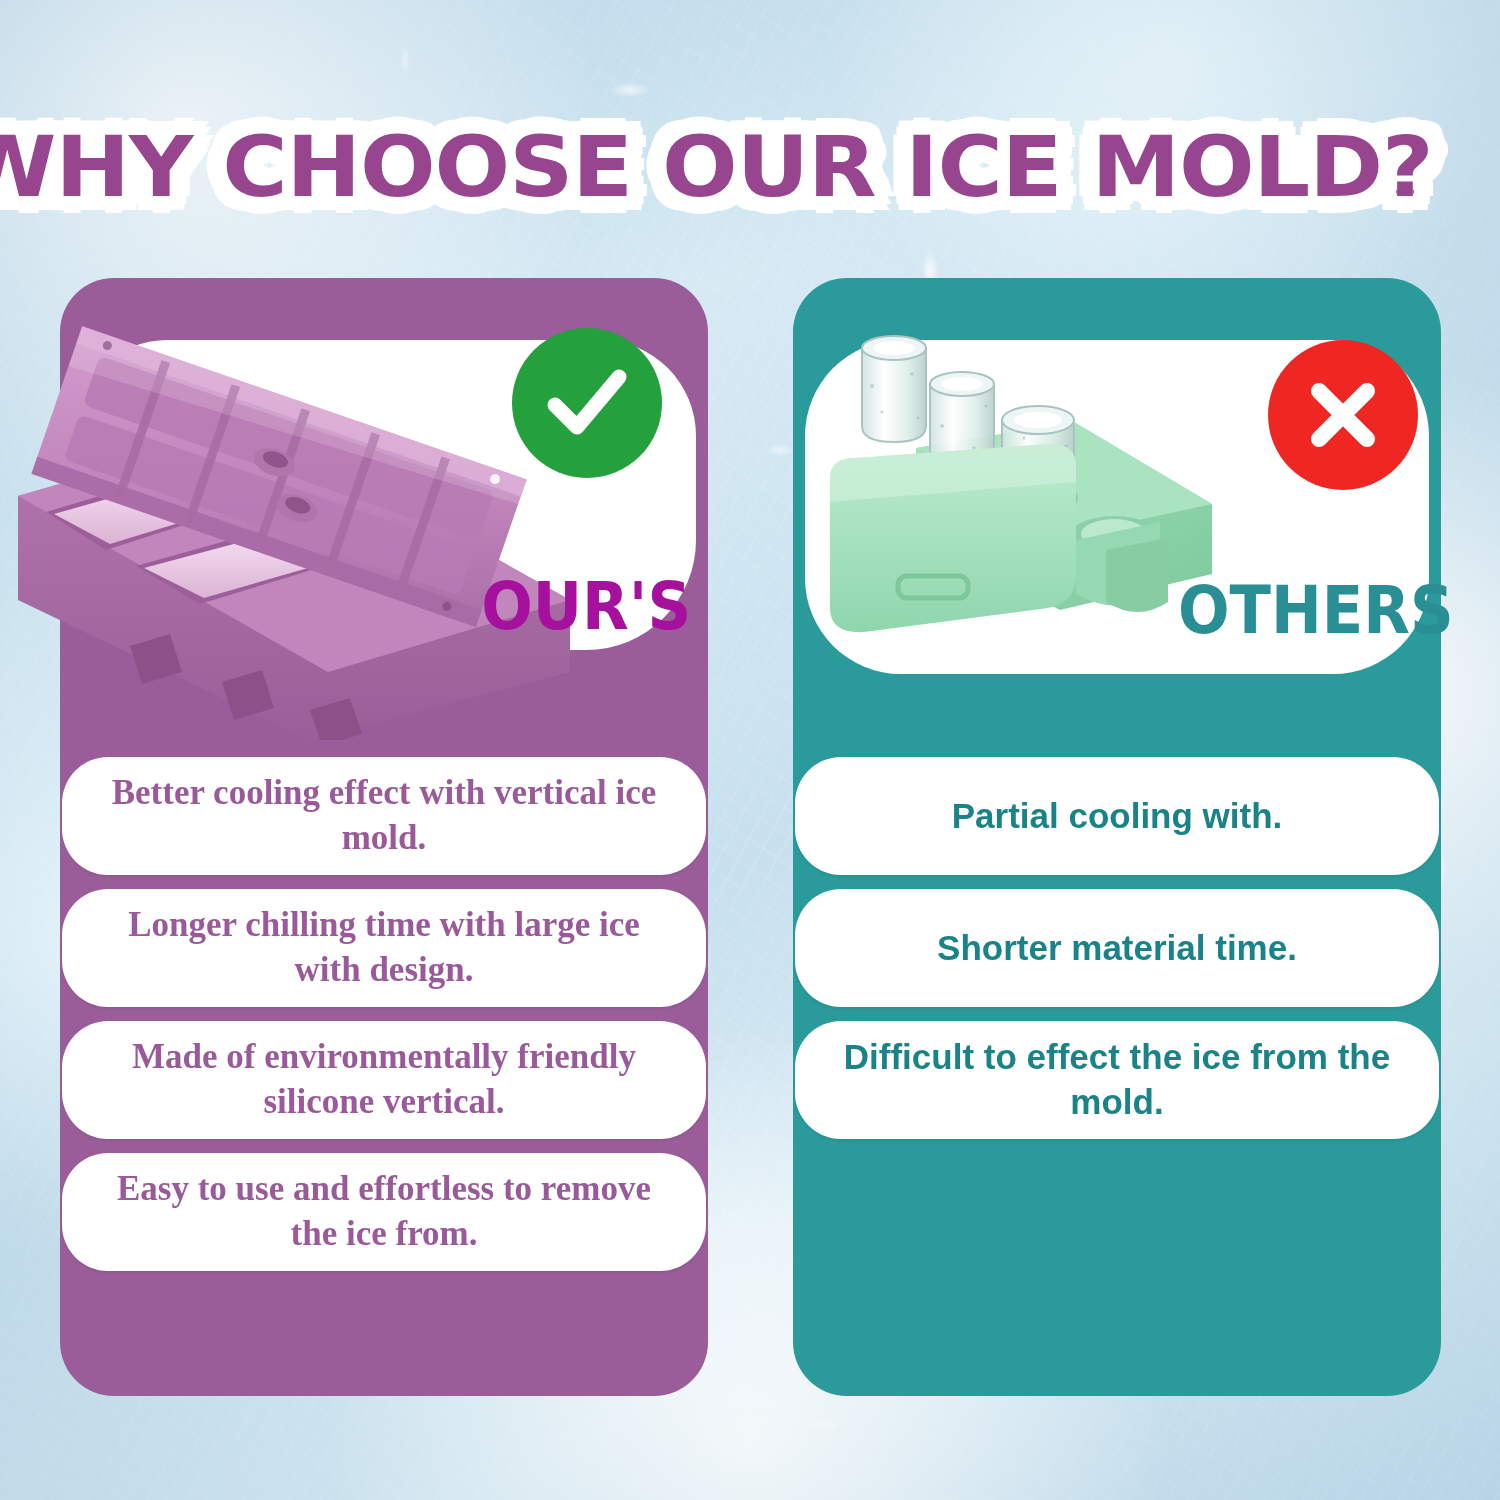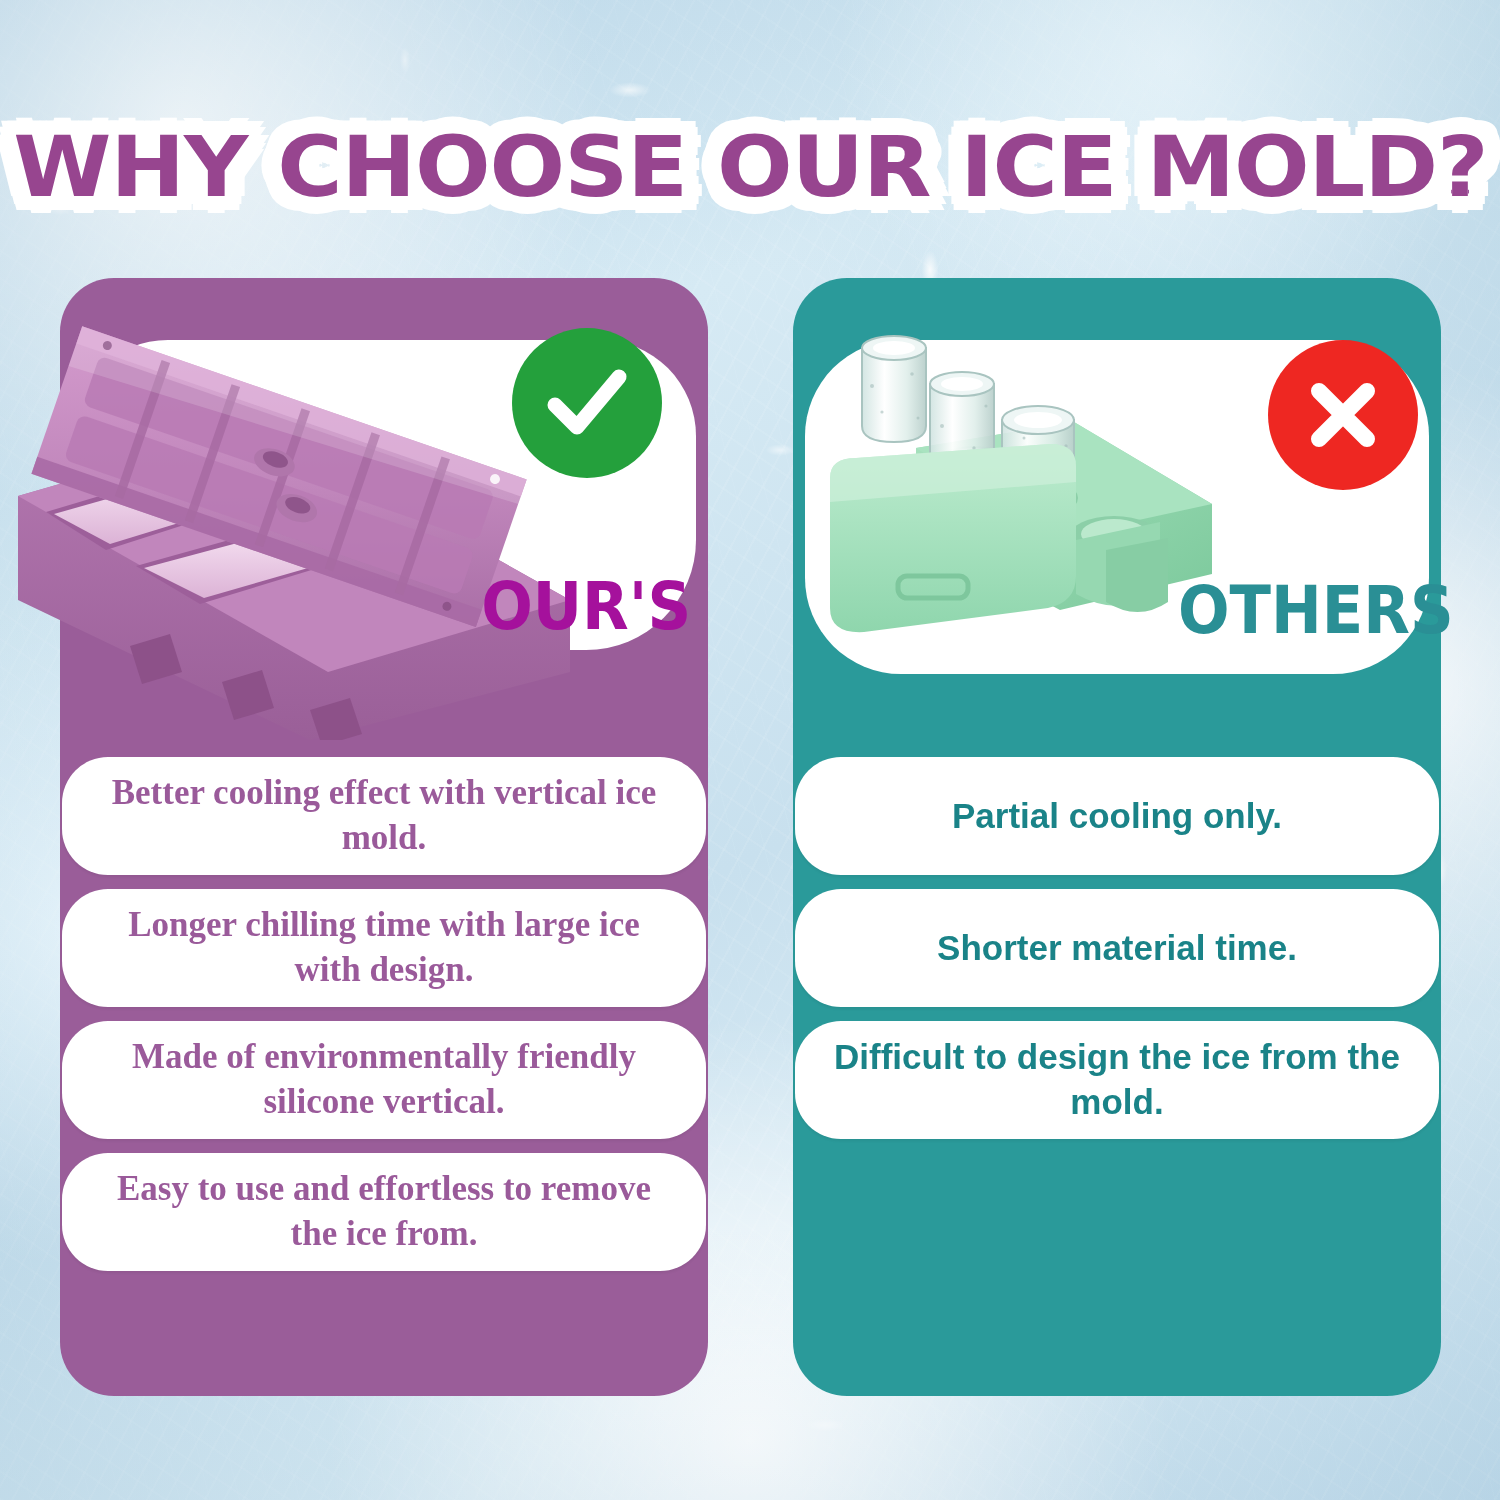--- a/index.html
+++ b/index.html
@@ -59,21 +59,21 @@
       repeating-linear-gradient(118deg, rgba(255,255,255,.16) 0 2px, rgba(255,255,255,0) 2px 17px),
       repeating-linear-gradient(34deg, rgba(255,255,255,.13) 0 2px, rgba(255,255,255,0) 2px 23px),
       repeating-linear-gradient(76deg, rgba(180,210,230,.12) 0 1px, rgba(255,255,255,0) 1px 29px);
   }
   #bg .vig {
     position:absolute; inset:0;
     background:radial-gradient(ellipse at 50% 50%, rgba(255,255,255,0) 45%, rgba(160,196,216,.35) 100%);
   }
 
   
-  #title-wrap { position:absolute; top:118px; left:0; width:1500px; text-align:center; z-index:5; }
+  #title-wrap { position:absolute; top:118px; left:0; width:1500px; z-index:5; }
   #title {
     display:inline-block;
     font-size:84px;
     font-weight:bold;
     letter-spacing:-1px;
     color:#97458F;
     font-family:"DejaVu Sans", sans-serif;
     transform:scaleX(1.06);
     -webkit-text-stroke:2px #97458F;
     text-shadow:
@@ -324,21 +324,21 @@
   <div class="pill">
     <span>Made of environmentally friendly silicone vertical.</span>
   </div>
   <div class="pill">
     <span>Easy to use and effortless to remove the ice from.</span>
   </div>
 </div>
 
 <div class="pill-stack" id="pills-others">
   <div class="pill">
-    <span>Partial cooling only.</span>
+    <span>Partial cooling with.</span>
   </div>
   <div class="pill">
     <span>Shorter material time.</span>
   </div>
   <div class="pill">
-    <span>Difficult to design the ice from the mold.</span>
+    <span>Difficult to effect the ice from the mold.</span>
   </div>
 </div>
 
 </body></html>

